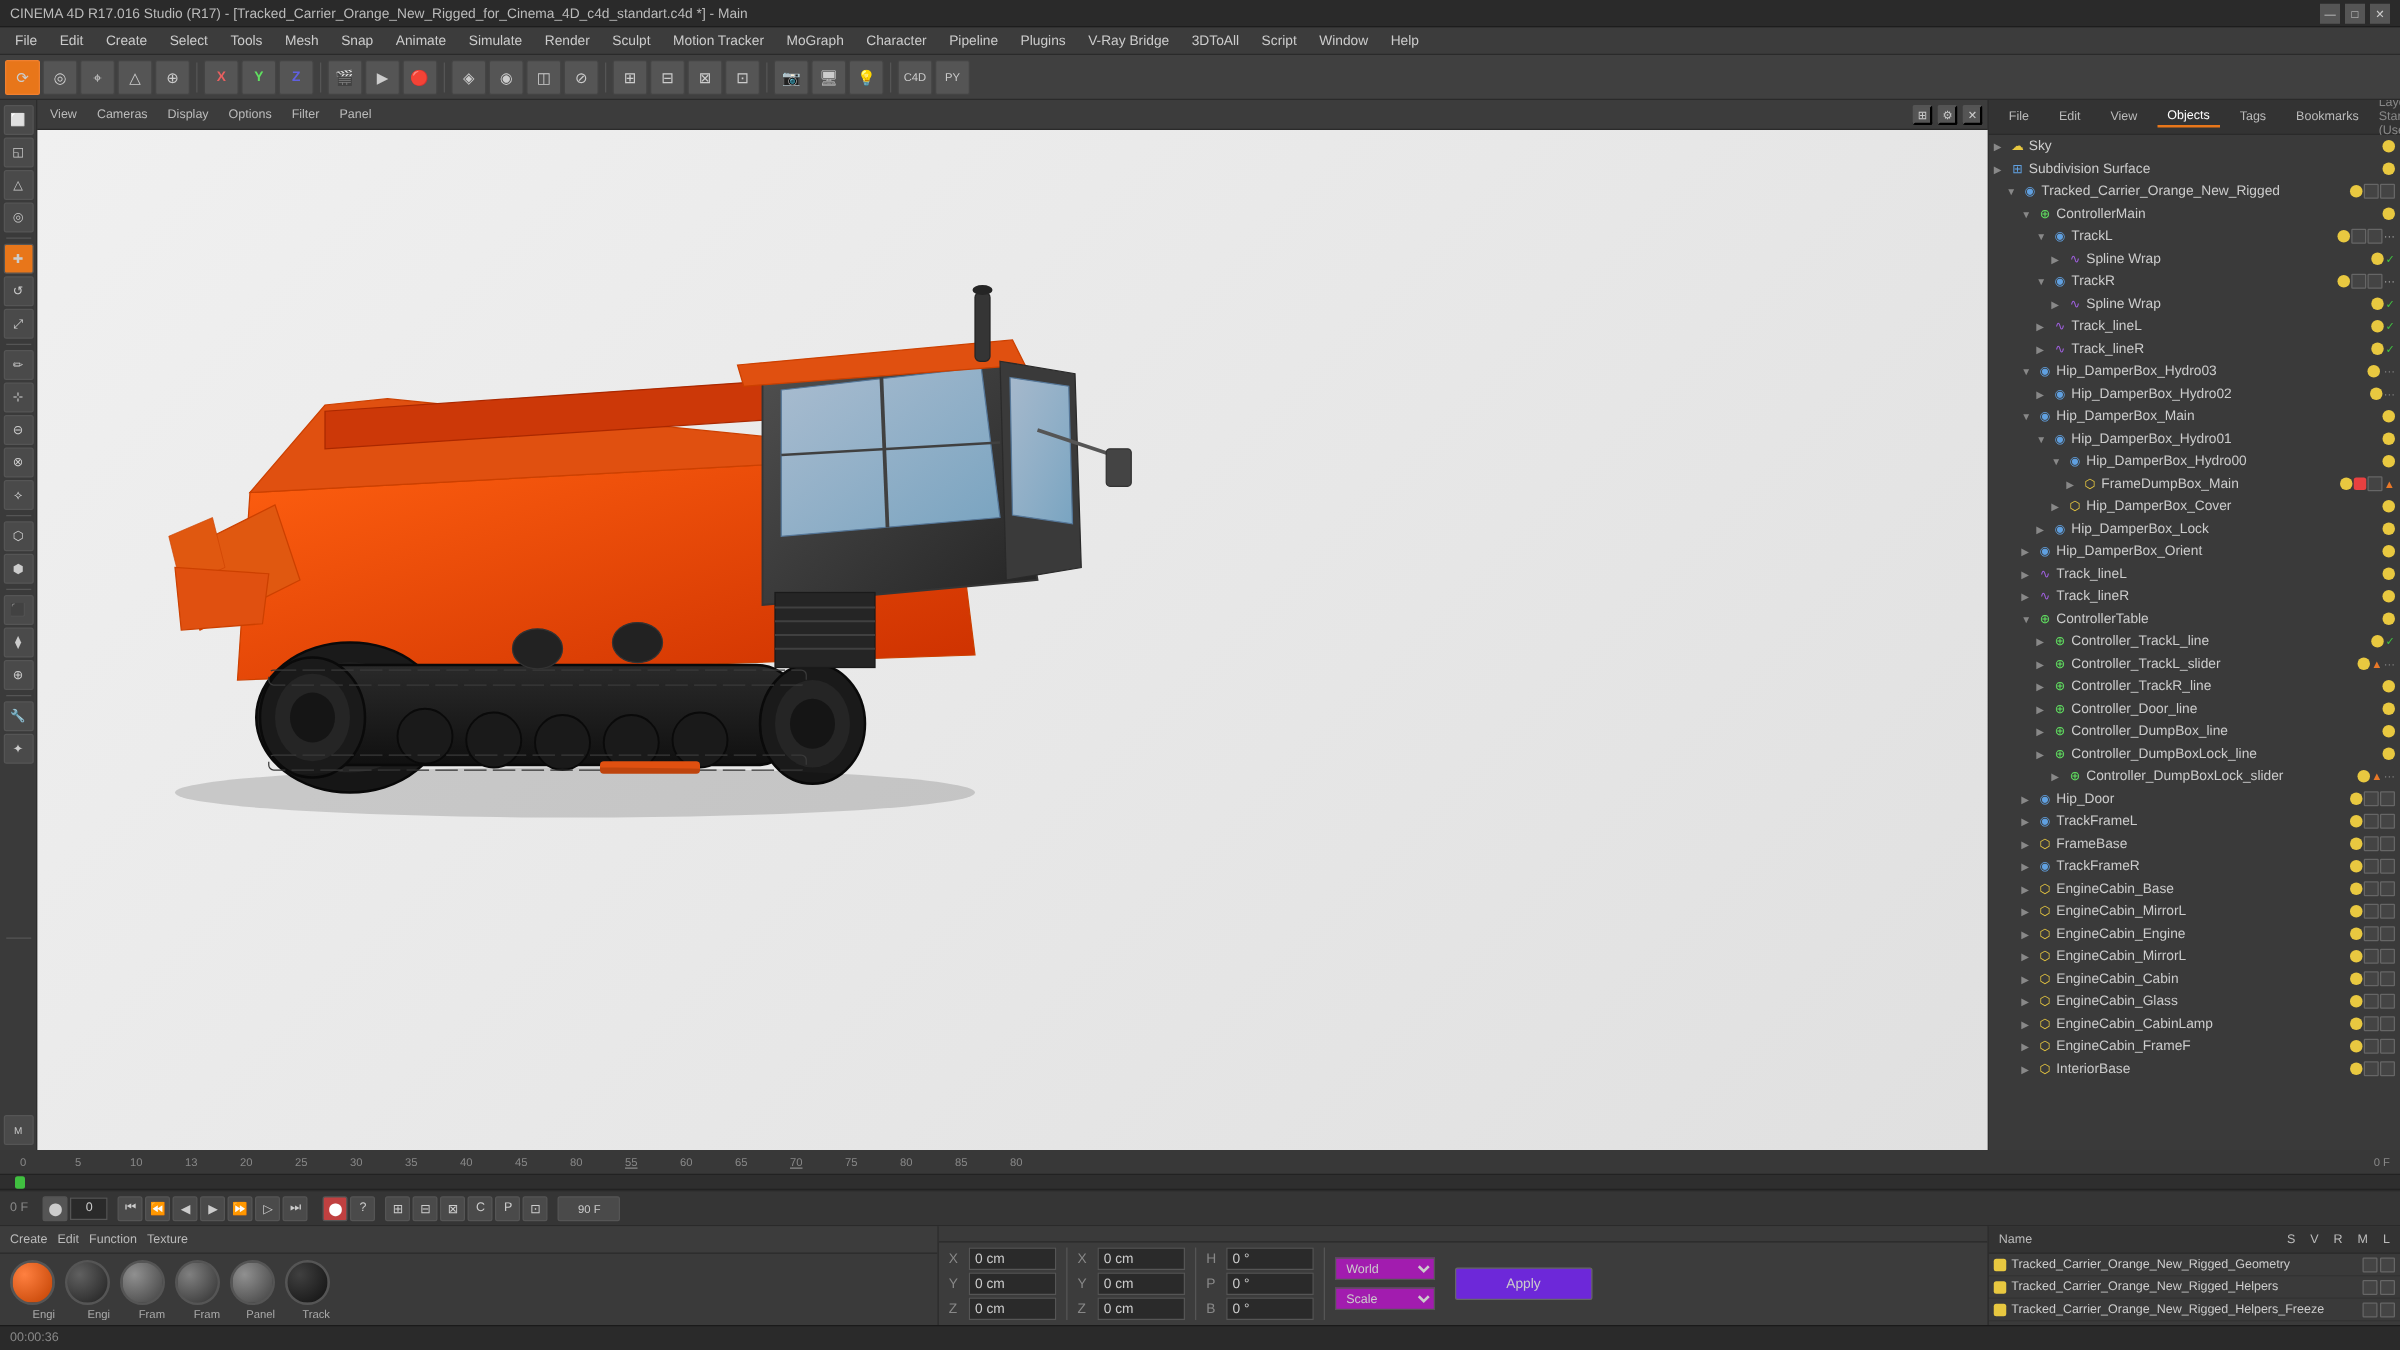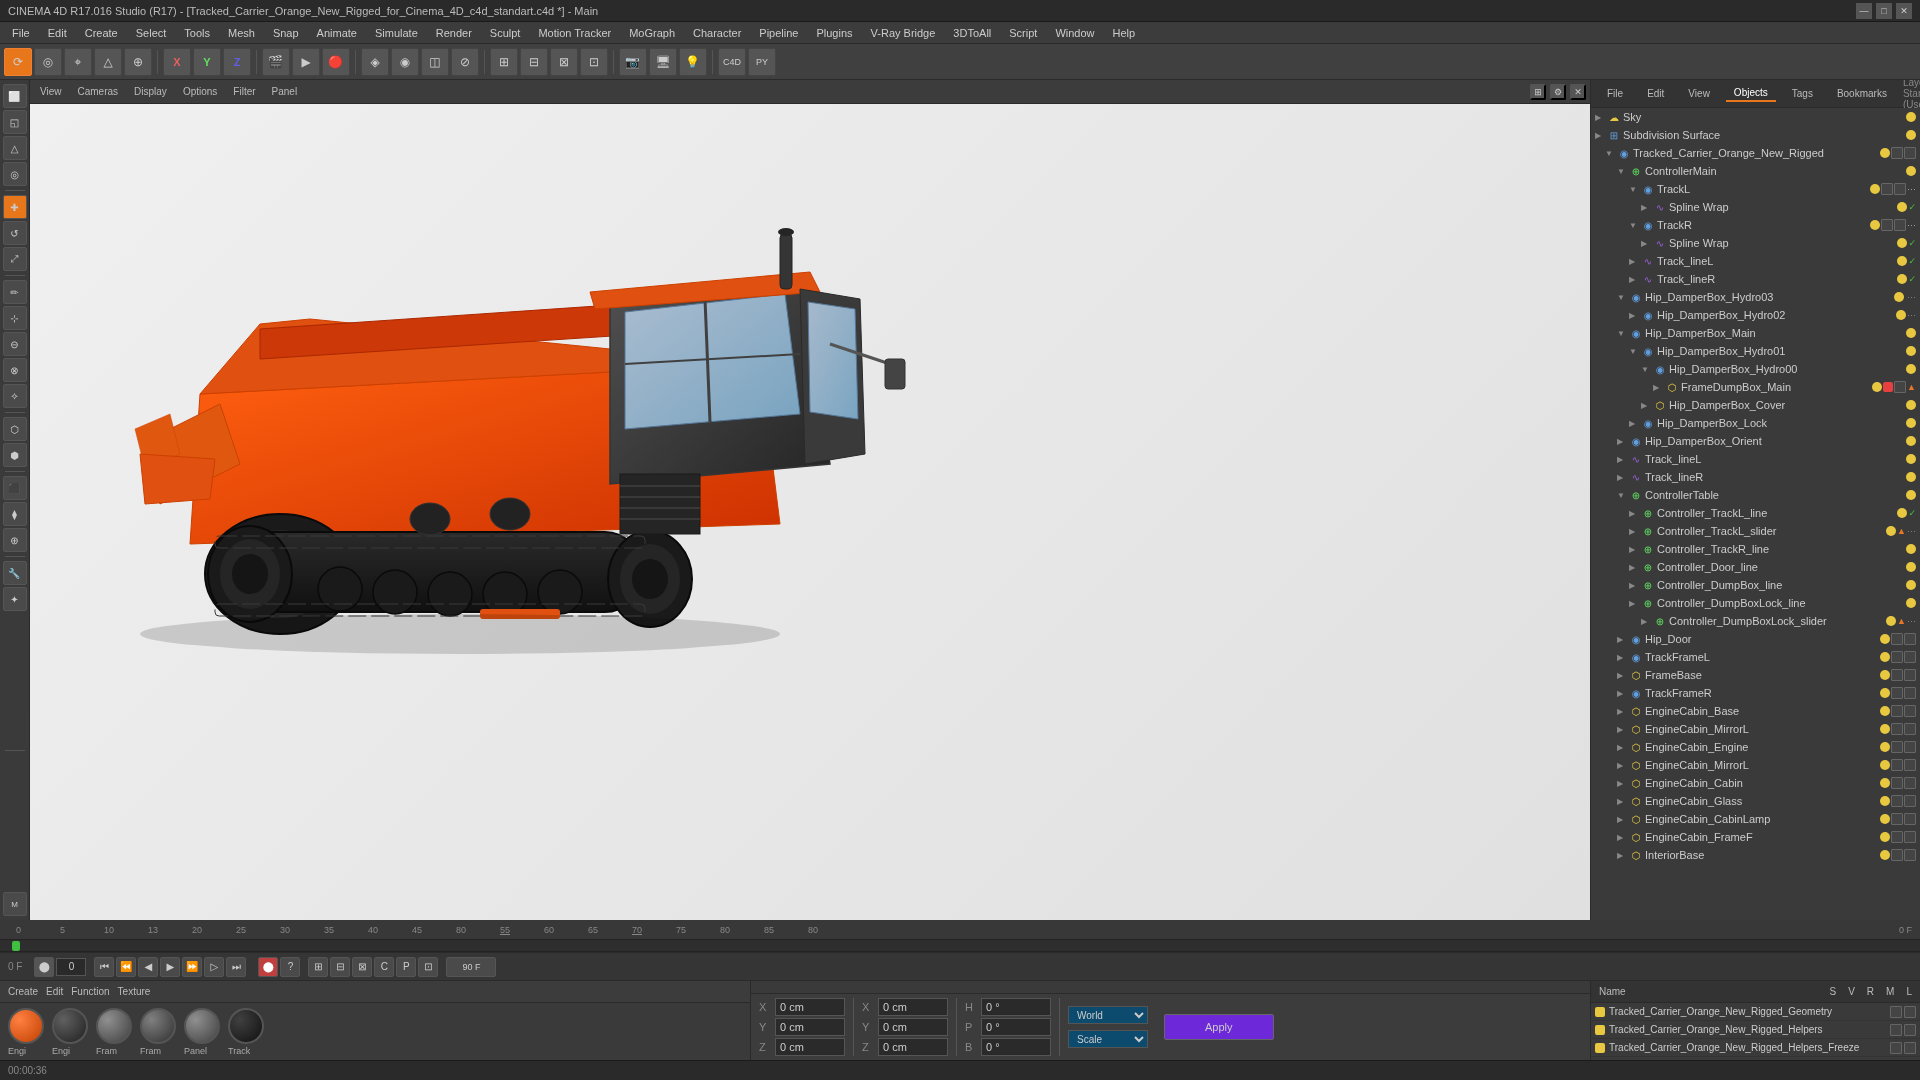--- a/index.html
+++ b/index.html
@@ -62,39 +62,39 @@
     .transport-btn { width: 20px; height: 20px; background: #4a4a4a; border: 1px solid #555; border-radius: 2px; cursor: pointer; display: flex; align-items: center; justify-content: center; font-size: 10px; color: #ccc; }
     .transport-input { width: 40px; height: 18px; background: #2a2a2a; border: 1px solid #555; color: #ccc; font-size: 10px; text-align: center; }
     .transport-label { font-size: 10px; color: #888; }
 
     
     .bottom-area { height: 80px; background: #3a3a3a; display: flex; border-top: 1px solid #2a2a2a; }
     .material-panel { flex: 1; display: flex; flex-direction: column; }
     .material-toolbar { height: 22px; background: #3c3c3c; display: flex; align-items: center; padding: 0 8px; gap: 8px; border-bottom: 1px solid #2a2a2a; }
     .material-toolbar-btn { font-size: 10px; color: #bbb; cursor: pointer; }
     .material-items { display: flex; align-items: center; padding: 4px 8px; gap: 8px; flex: 1; }
-    .material-item { display: flex; flex-direction: column; align-items: flex-start; gap: 2px; cursor: pointer; }
+    .material-item { display: flex; flex-direction: column; align-items: flex-end; gap: 2px; cursor: pointer; }
     .material-thumb { width: 36px; height: 36px; border-radius: 50%; border: 2px solid #555; }
     .material-thumb-orange { background: radial-gradient(circle at 30% 30%, #ff8040, #c04000); }
     .material-thumb-dark { background: radial-gradient(circle at 30% 30%, #606060, #202020); }
     .material-thumb-gray { background: radial-gradient(circle at 30% 30%, #909090, #404040); }
     .material-thumb-inner { background: radial-gradient(circle at 30% 30%, #808080, #303030); }
     .material-thumb-track { background: radial-gradient(circle at 30% 30%, #404040, #101010); }
     .material-name { font-size: 9px; color: #aaa; text-align: center; max-width: 40px; overflow: hidden; text-overflow: ellipsis; white-space: nowrap; }
 
     
     .coord-area { width: 840px; background: #3c3c3c; border-left: 1px solid #2a2a2a; display: flex; flex-direction: column; }
     .coord-toolbar { height: 22px; background: #3a3a3a; border-bottom: 1px solid #2a2a2a; }
     .coord-fields { display: flex; flex: 1; }
     .coord-col { display: flex; flex-direction: column; justify-content: space-around; padding: 4px 8px; gap: 2px; }
     .coord-row { display: flex; align-items: center; gap: 4px; }
     .coord-label { width: 12px; font-size: 11px; color: #888; }
     .coord-input { width: 70px; height: 18px; background: #2a2a2a; border: 1px solid #555; color: #ccc; font-size: 11px; padding: 0 4px; }
     .coord-divider { width: 1px; background: #555; margin: 4px 0; }
-    .coord-dropdown { height: 18px; background: #0c4a6e; border: 1px solid #555; color: #ccc; font-size: 10px; padding: 2px 4px; width: 80px; }
+    .coord-dropdown { height: 18px; background: #a21caf; border: 1px solid #555; color: #ccc; font-size: 10px; padding: 2px 4px; width: 80px; }
     .coord-apply { margin: auto 8px; }
     .apply-btn { padding: 6px 40px; background: #6d28d9; border: 1px solid #666; color: #ccc; font-size: 11px; cursor: pointer; border-radius: 2px; }
 
     
     .status-bar { height: 20px; background: #2a2a2a; display: flex; align-items: center; padding: 0 8px; gap: 8px; border-top: 1px solid #1a1a1a; }
     .status-time { font-size: 10px; color: #888; }
     .status-msg { font-size: 10px; color: #aaa; flex: 1; }
 
     
     .right-bottom { width: 330px; background: #3a3a3a; border-left: 1px solid #2a2a2a; display: flex; flex-direction: column; }

